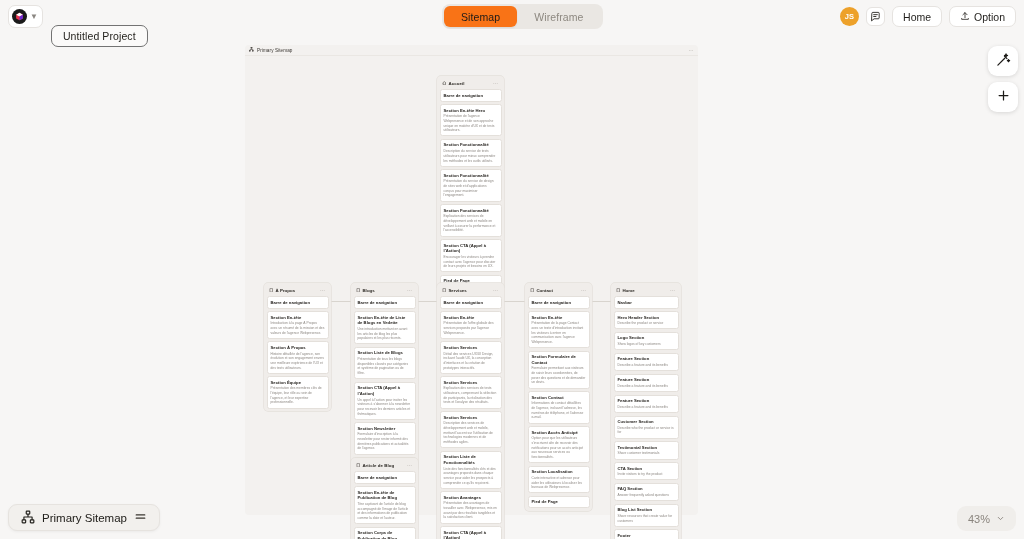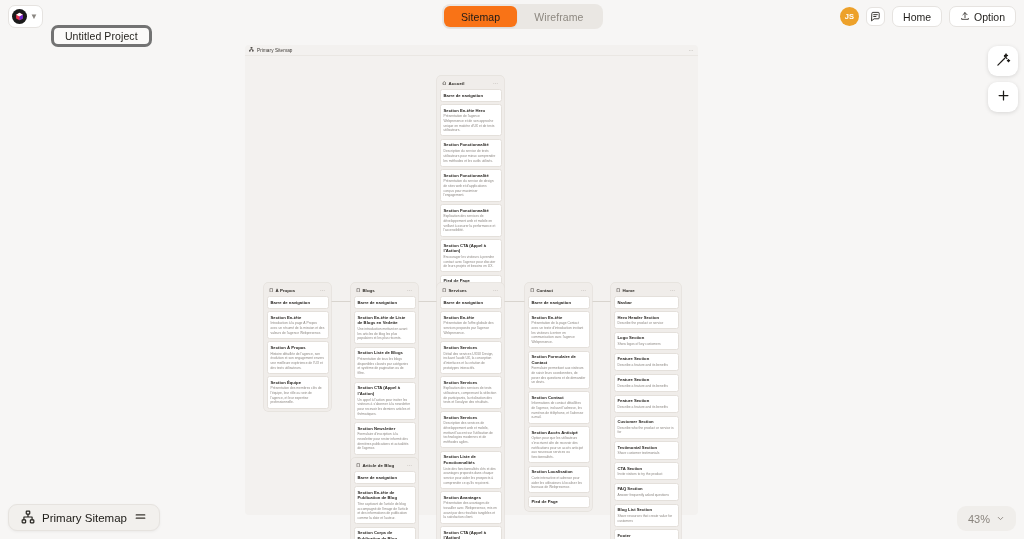--- a/index.html
+++ b/index.html
@@ -26,21 +26,21 @@
   .logo-mark {
     width: 15px; height: 15px; border-radius: 50%;
     background: #1b1b1b;
     display: flex; align-items: center; justify-content: center;
   }
   .logo-mark svg { display: block; }
   .chev { color: #8b8782; font-size: 8px; line-height: 1; }
   .project-chip {
     height: 22px; display: flex; align-items: center;
     padding: 0 11px; border-radius: 7px;
-    border: 3px solid #737373; background: #fbfaf9;
+    border: 1px solid #737373; background: #fbfaf9;
     font-size: 10.5px; color: #26241f; letter-spacing: .1px; margin-top: 39px;
   }
 
   .seg {
     position: absolute; left: 442px; top: 4px;
     display: flex; gap: 0; padding: 2px;
     background: #eae7e3; border-radius: 8px;
   }
   .seg-btn {
     height: 21px; display: flex; align-items: center; justify-content: center;

